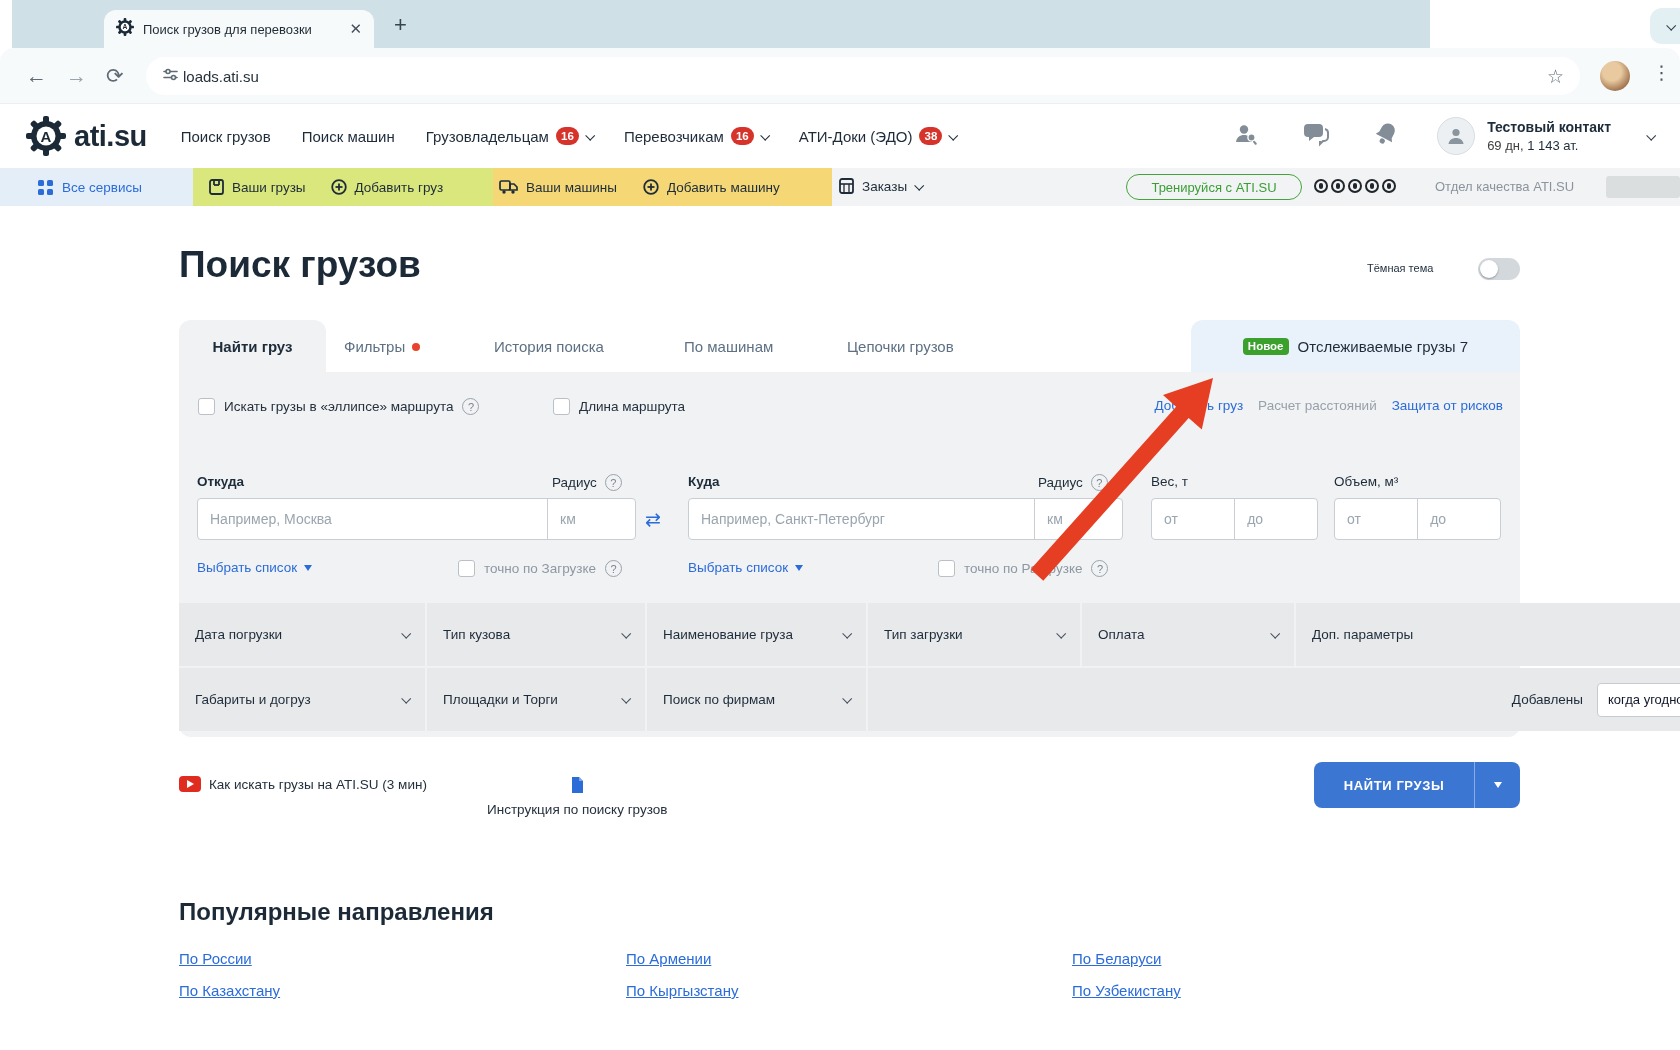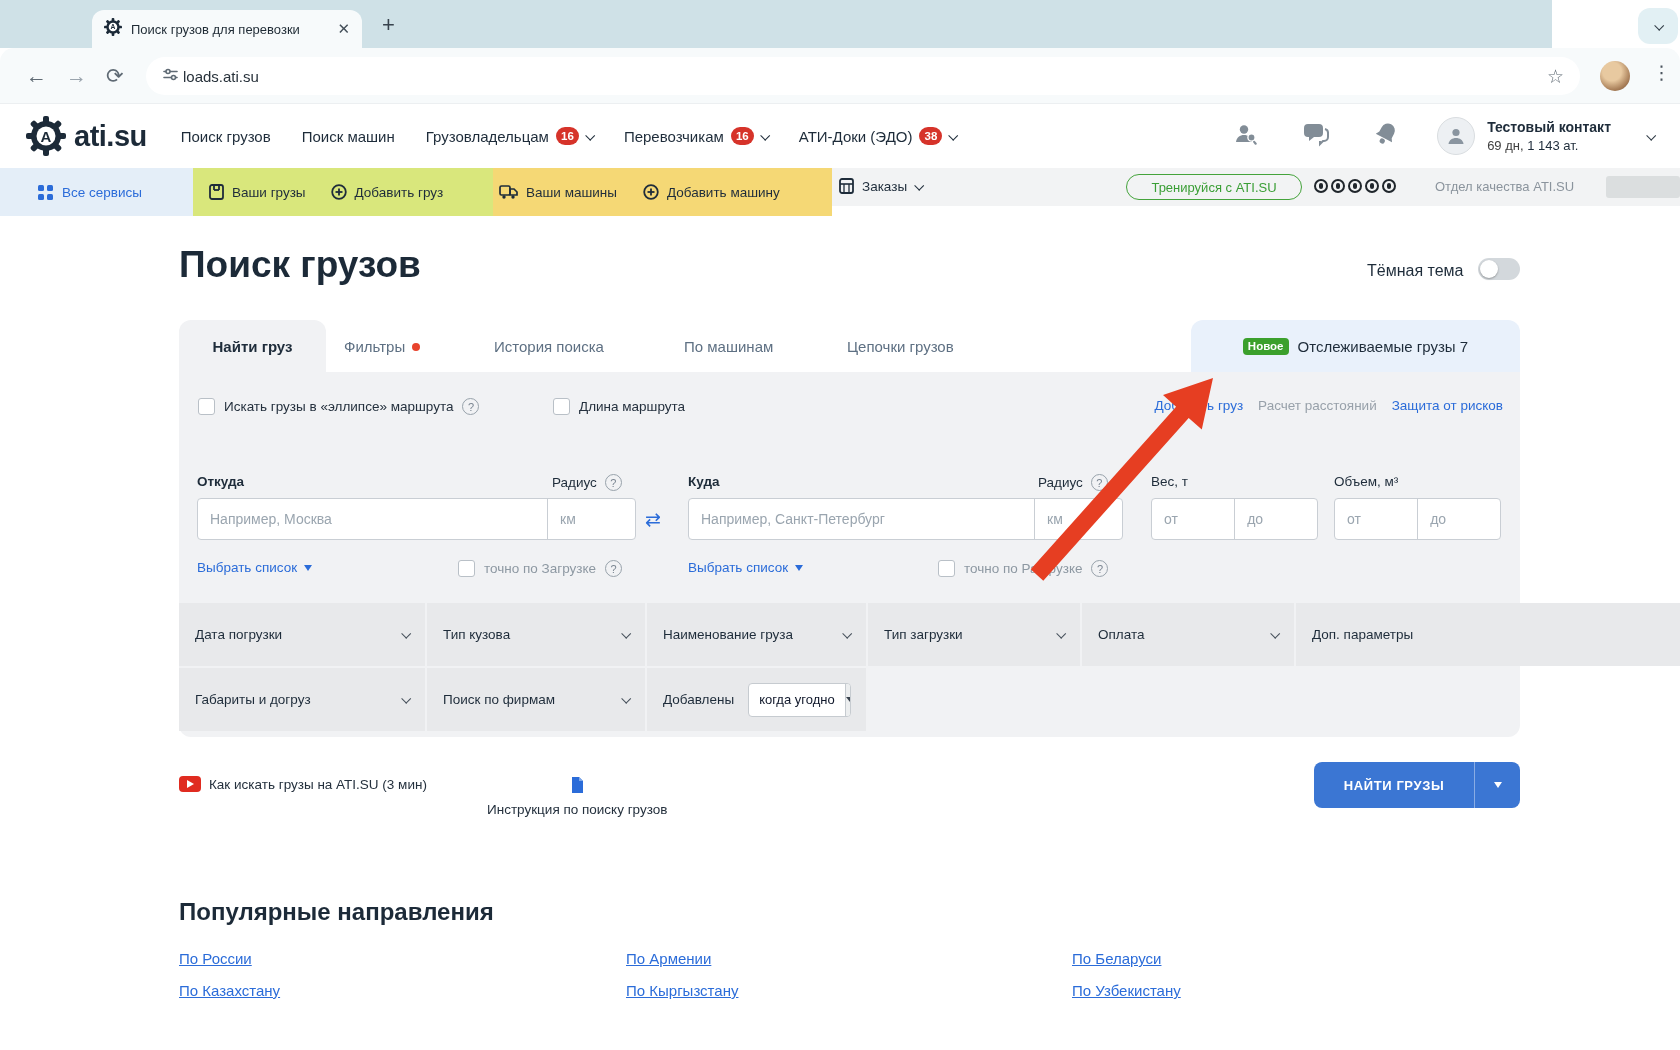--- a/index.html
+++ b/index.html
@@ -1,21 +1,21 @@
 <!DOCTYPE html>
 <html><head>
 <meta charset="utf-8">
 <style>
   * { margin:0; padding:0; box-sizing:border-box; }
   html,body { width:1680px; height:1050px; }
   body { font-family:"Liberation Sans", sans-serif; background:#fff; overflow:hidden; position:relative; }
   .abs { position:absolute; }
 
   
-  .tabstrip { position:absolute; left:0; top:0; width:1552px; height:48px; background:#cfe1e7; }
+  .tabstrip { position:absolute; left:12px; top:0; width:1418px; height:48px; background:#cfe1e7; }
   .btab { position:absolute; left:92px; top:10px; width:270px; height:38px; background:#f7fafb;
           border-radius:12px 12px 0 0; display:flex; align-items:center; padding:0 12px; gap:9px; }
   .btab-title { font-size:13px; color:#1f2b35; white-space:nowrap; overflow:hidden; width:172px; }
   .tab-close { font-size:15px; color:#444f59; margin-left:auto; }
   .newtab { position:absolute; left:382px; top:12px; font-size:22px; color:#38434e; font-weight:400; }
   .strip-chev { position:absolute; left:1638px; top:8px; width:40px; height:36px; border-radius:12px;
                 background:#e2f0f4; display:flex; align-items:center; justify-content:center; }
   .toolbar { position:absolute; left:0; top:48px; width:1680px; height:56px; background:#f7fafb;
              border-radius:14px 14px 0 0; border-bottom:1px solid #eceff1; }
   .nav-ico { position:absolute; top:64px; font-size:21px; color:#5f6a74; }
@@ -42,33 +42,33 @@
   .account { display:flex; align-items:center; gap:12px; }
   .acct-avatar { width:38px; height:38px; border-radius:50%; background:#edf0f3; border:1px solid #d9dde0;
                  display:flex; align-items:center; justify-content:center; }
   .acct-name { font-size:14px; font-weight:bold; color:#1e2c3a; }
   .acct-sub { font-size:13px; color:#1e2c3a; margin-top:3px; }
   .acct-days { color:#404040; }
   .acct-chev { color:#2e3944; margin-left:24px; }
 
   
   .services { position:absolute; left:0; top:168px; width:1680px; height:38px; background:#f2f3f4; }
-  .svc-sec { position:absolute; top:0; height:48px; display:flex; align-items:center; }
+  .svc-sec { position:absolute; top:0; height:38px; display:flex; align-items:center; }
   .svc-item { display:flex; align-items:center; gap:8px; font-size:13.5px; color:#1e2c3a; }
   .pill { position:absolute; left:1126px; top:6px; width:176px; height:26px; border:1.5px solid #44a33b;
           border-radius:14px; color:#3a9e35; font-size:13px; display:flex; align-items:center; justify-content:center; }
   .svc-circles { position:absolute; left:1314px; top:11px; display:flex; gap:3px; }
   .svc-circle { width:14px; height:14px; border-radius:50%; border:2.2px solid #20262c; position:relative; }
   .svc-circle:before { content:""; position:absolute; left:3px; top:2px; width:4px; height:6px; border-radius:2px; background:#20262c; }
   .quality { position:absolute; left:1435px; top:11px; font-size:13px; color:#8b949d; }
   .gray-box { position:absolute; left:1606px; top:8px; width:74px; height:22px; background:#dbdedf; border-radius:3px; }
 
   
   .page-title { position:absolute; left:179px; top:244px; font-size:37px; color:#1c2a38; }
-  .theme-label { position:absolute; left:1367px; top:262px; font-size:16px; color:#1e2c3a; }
+  .theme-label { position:absolute; left:1367px; top:262px; font-size:11px; color:#1e2c3a; }
   .toggle { position:absolute; left:1478px; top:258px; width:42px; height:22px; border-radius:11px; background:#d3d8dc; }
   .knob { position:absolute; left:2px; top:2px; width:18px; height:18px; border-radius:50%; background:#fff;
           box-shadow:0 1px 2px rgba(0,0,0,.3); }
 
   .tab-active { position:absolute; left:179px; top:320px; width:147px; height:52px; background:#f1f2f4;
                 border-radius:12px 12px 0 0; display:flex; align-items:center; justify-content:center;
                 font-size:15px; font-weight:bold; color:#1e2c3a; }
   .tab-link { position:absolute; top:338px; font-size:15px; color:#5e7083; display:flex; align-items:center; gap:7px; }
   .red-dot { width:8px; height:8px; border-radius:50%; background:#e8432d; }
   .tab-tracked { position:absolute; left:1191px; top:320px; width:329px; height:52px; background:#e9f1fb;
@@ -450,20 +450,24 @@
         <span>Доп. параметры</span>
         <span class="chev"></span>
       </div>
   </div>
   <div class="fgrid row2">
     <div class="fcell">
         <span>Габариты и догруз</span>
         <span class="chev"></span>
       </div>
     <div class="fcell">
+        <span>Площадки и Торги</span>
+        <span class="chev"></span>
+      </div>
+    <div class="fcell">
         <span>Поиск по фирмам</span>
         <span class="chev"></span>
       </div>
     <div class="fcell empty">
       <span>Добавлены</span>
       <span class="added-select">
         <span class="val">когда угодно</span>
         <span class="arr">
             <span class="tri" style="border-top-width:5px;"></span>
           </span>

